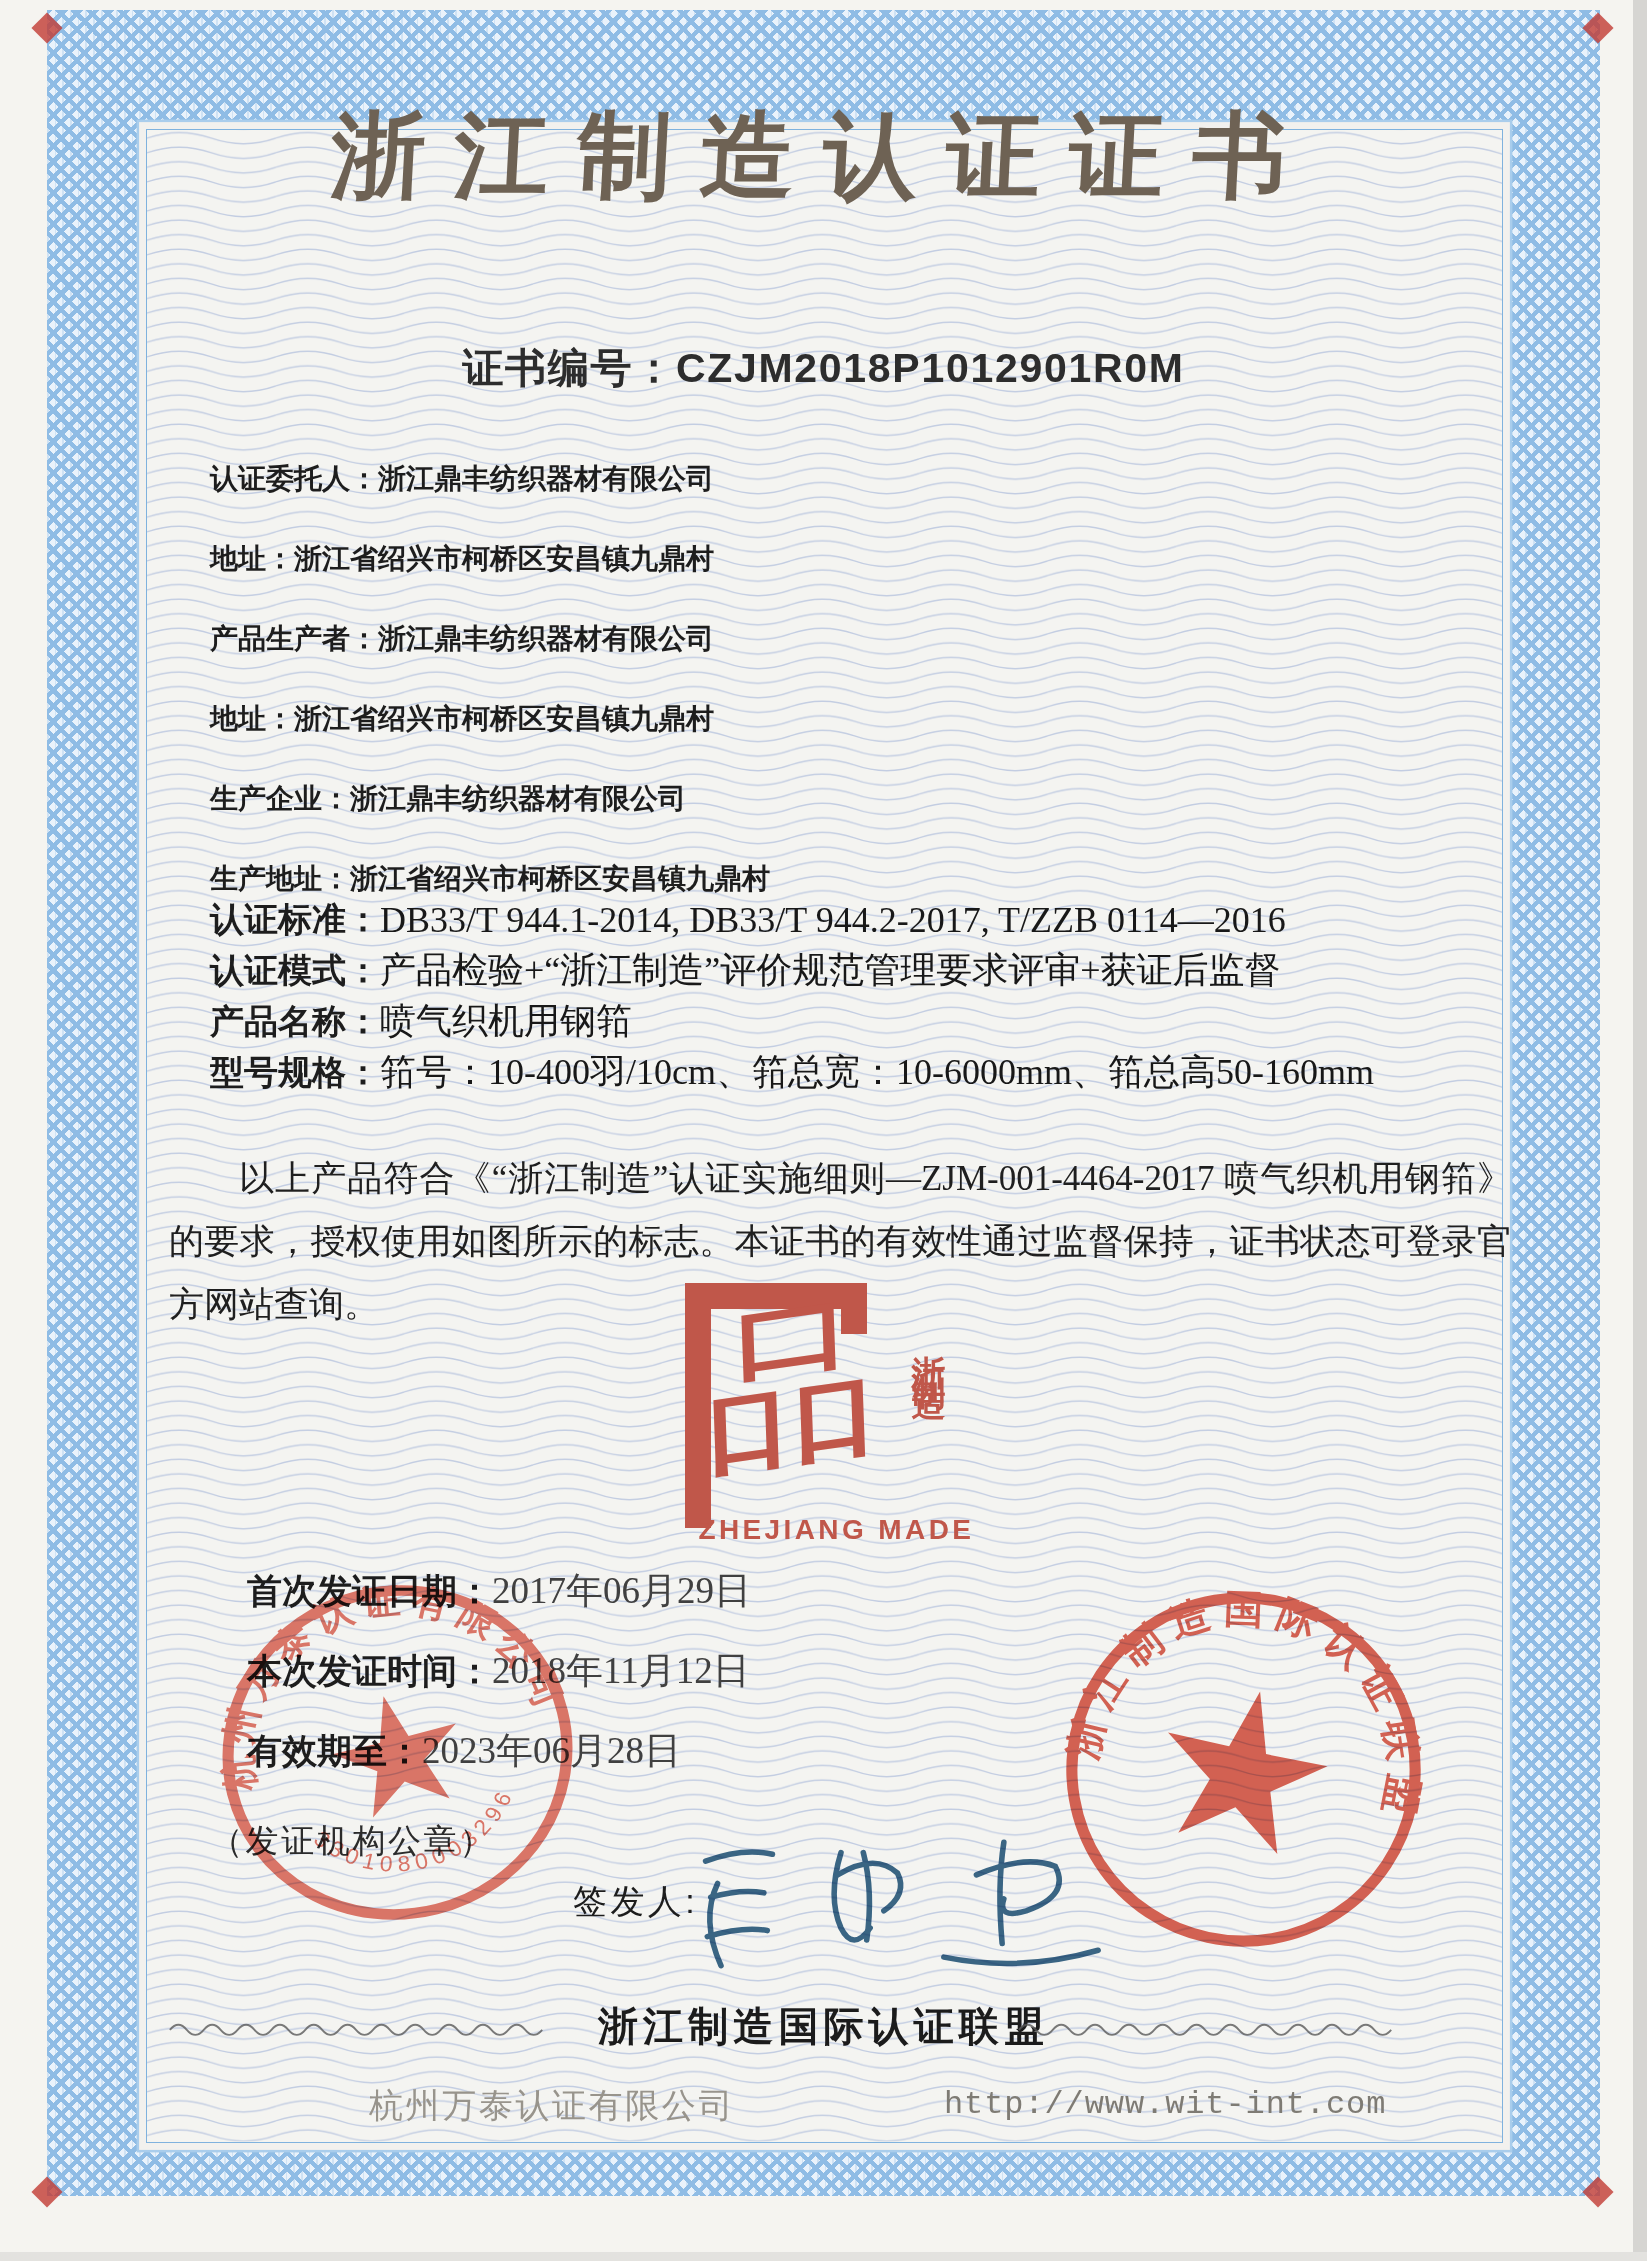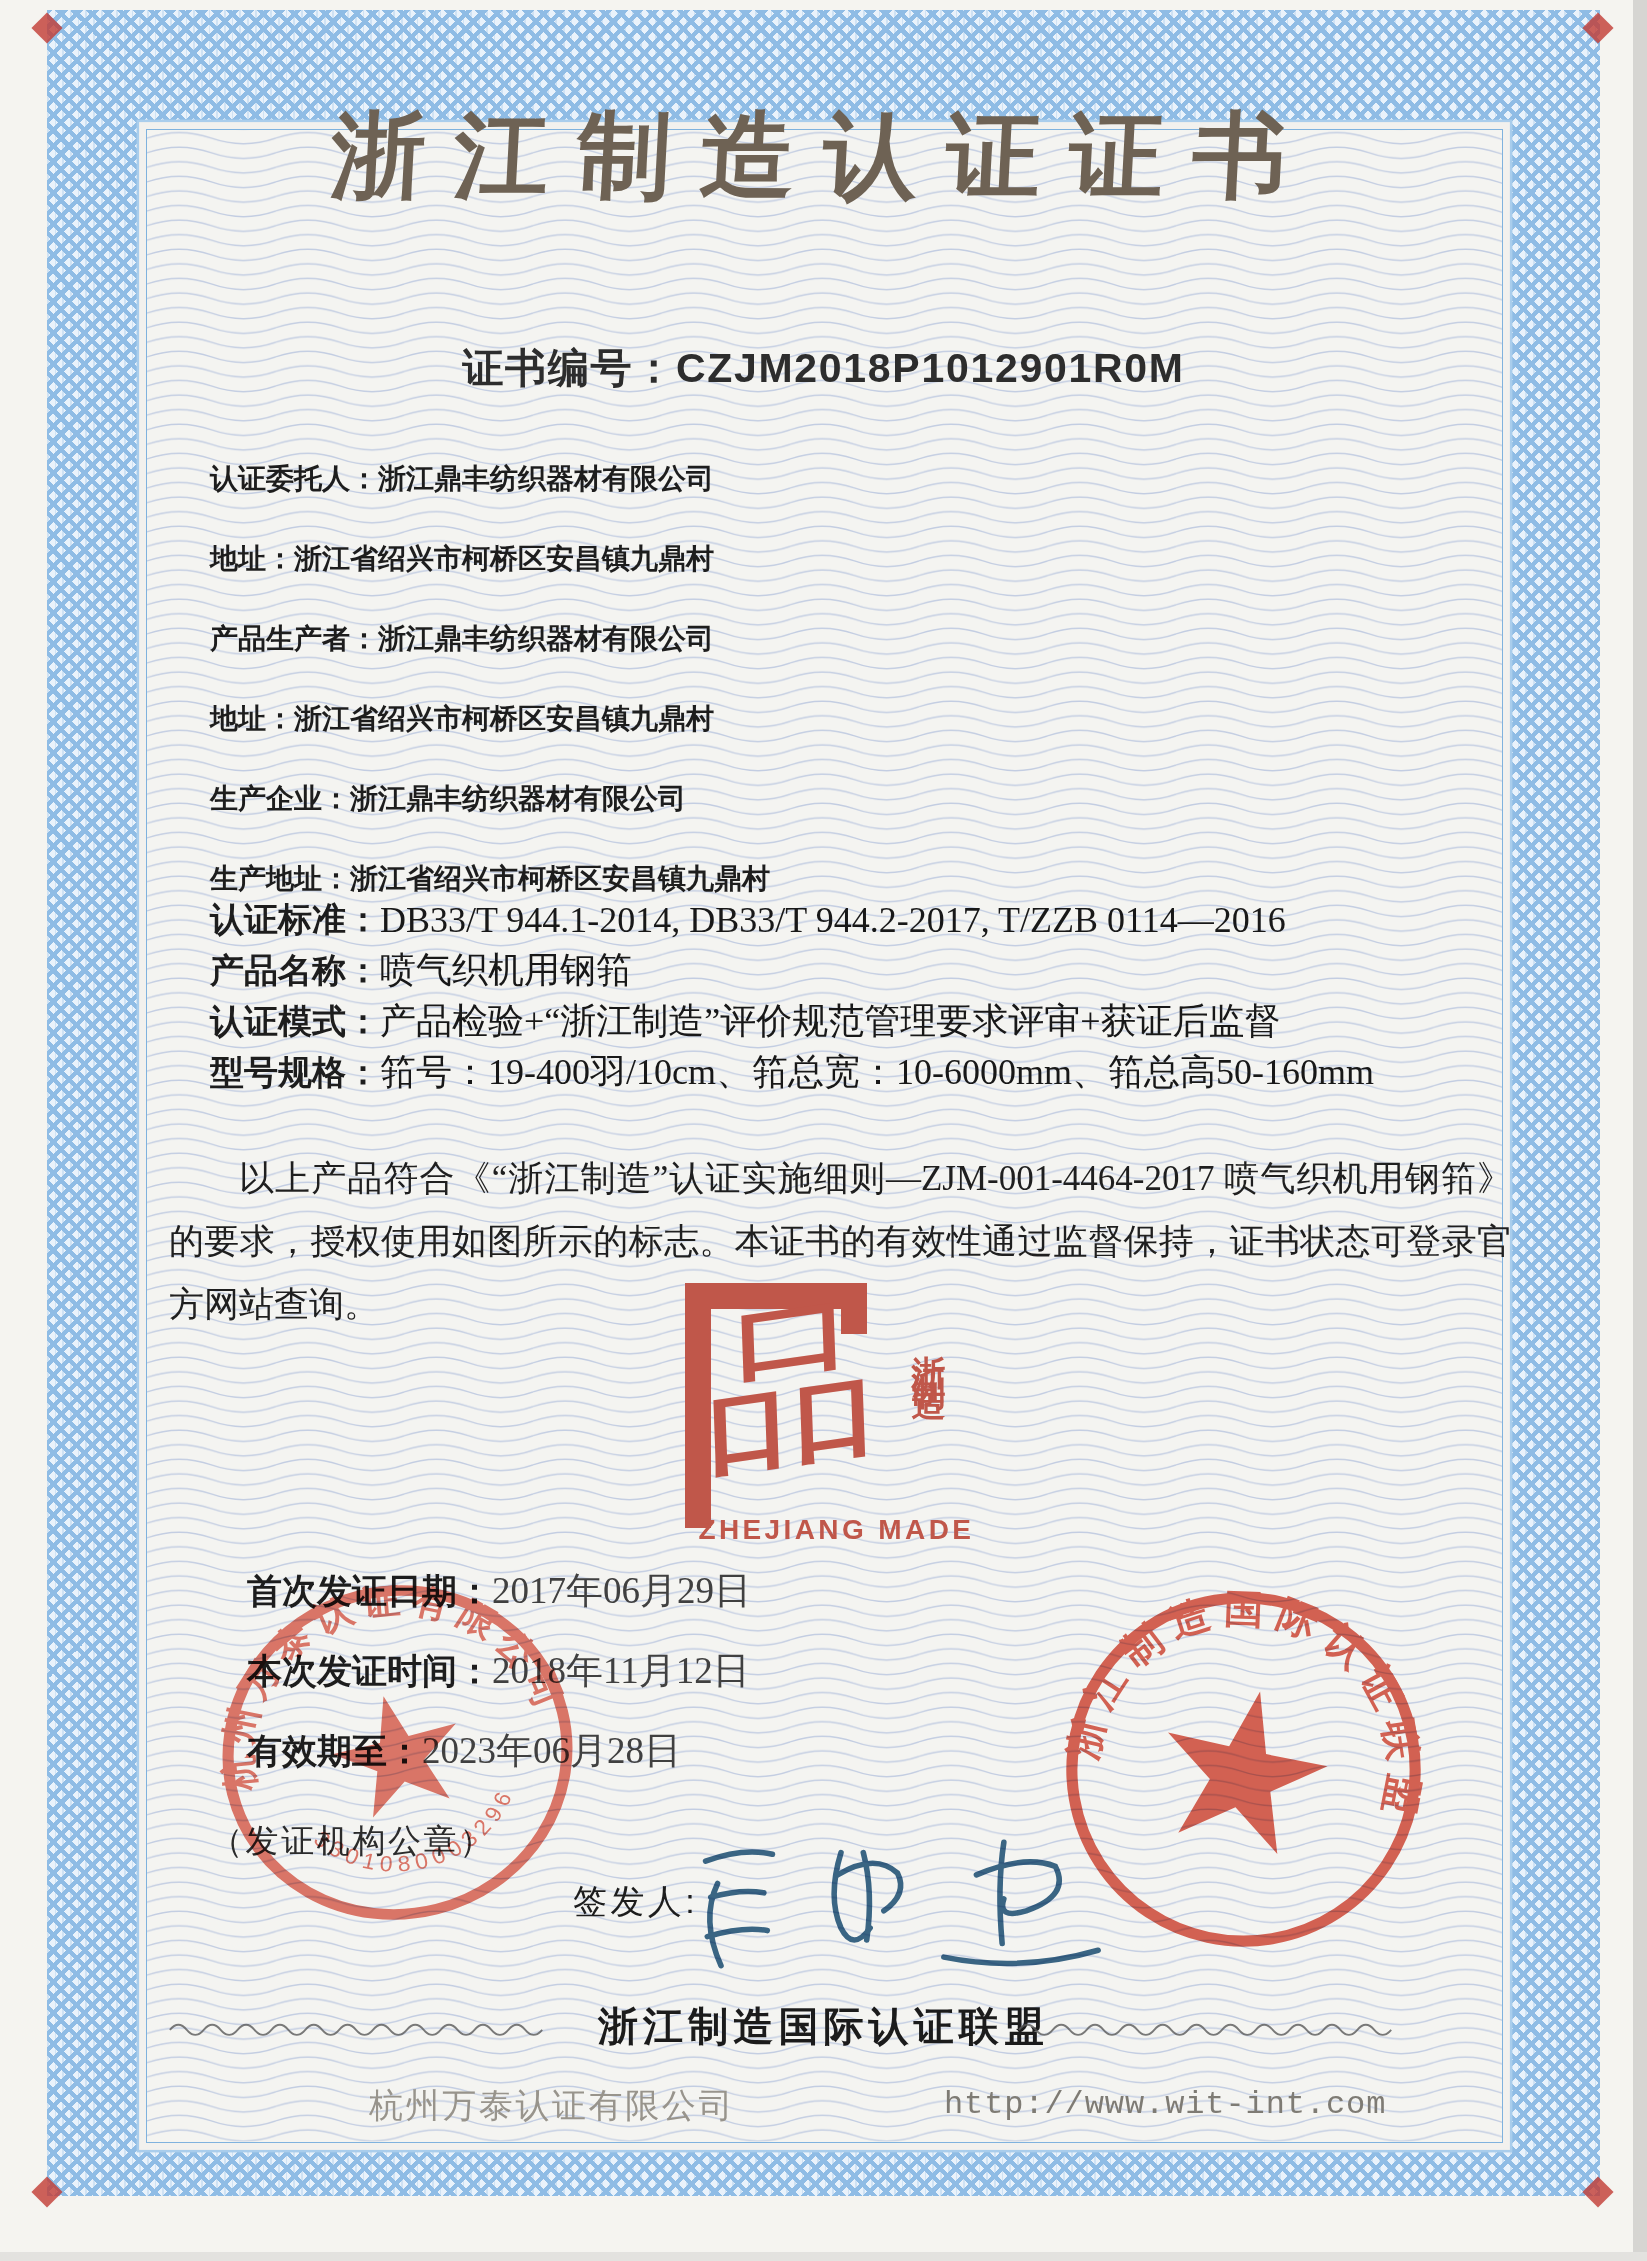--- a/index.html
+++ b/index.html
@@ -166,32 +166,32 @@
     </div>
 
   <div class="specs">
 
       <div class="frow">
         <span class="flabel">认证标准：</span>
         <span class="fvalue">DB33/T 944.1-2014, DB33/T 944.2-2017, T/ZZB 0114—2016</span>
       </div>
 
       <div class="frow">
+        <span class="flabel">认证模式：</span>
+        <span class="fvalue">产品检验+“浙江制造”评价规范管理要求评审+获证后监督</span>
+      </div>
+
+      <div class="frow">
         <span class="flabel">产品名称：</span>
         <span class="fvalue">喷气织机用钢筘</span>
       </div>
 
       <div class="frow">
-        <span class="flabel">认证模式：</span>
-        <span class="fvalue">产品检验+“浙江制造”评价规范管理要求评审+获证后监督</span>
-      </div>
-
-      <div class="frow">
         <span class="flabel">型号规格：</span>
-        <span class="fvalue">筘号：19-400羽/10cm、筘总宽：10-6000mm、筘总高50-160mm</span>
+        <span class="fvalue">筘号：10-400羽/10cm、筘总宽：10-6000mm、筘总高50-160mm</span>
       </div>
     </div>
 
   <p class="statement">以上产品符合《“浙江制造”认证实施细则—ZJM-001-4464-2017 喷气织机用钢筘》的要求，授权使用如图所示的标志。本证书的有效性通过监督保持，证书状态可登录官方网站查询。</p>
 
   <div class="logo">
     <div class="bar bar-left"></div>
     <div class="bar bar-top"></div>
     <div class="bar bar-step"></div>
     <div class="glyph">品</div>

